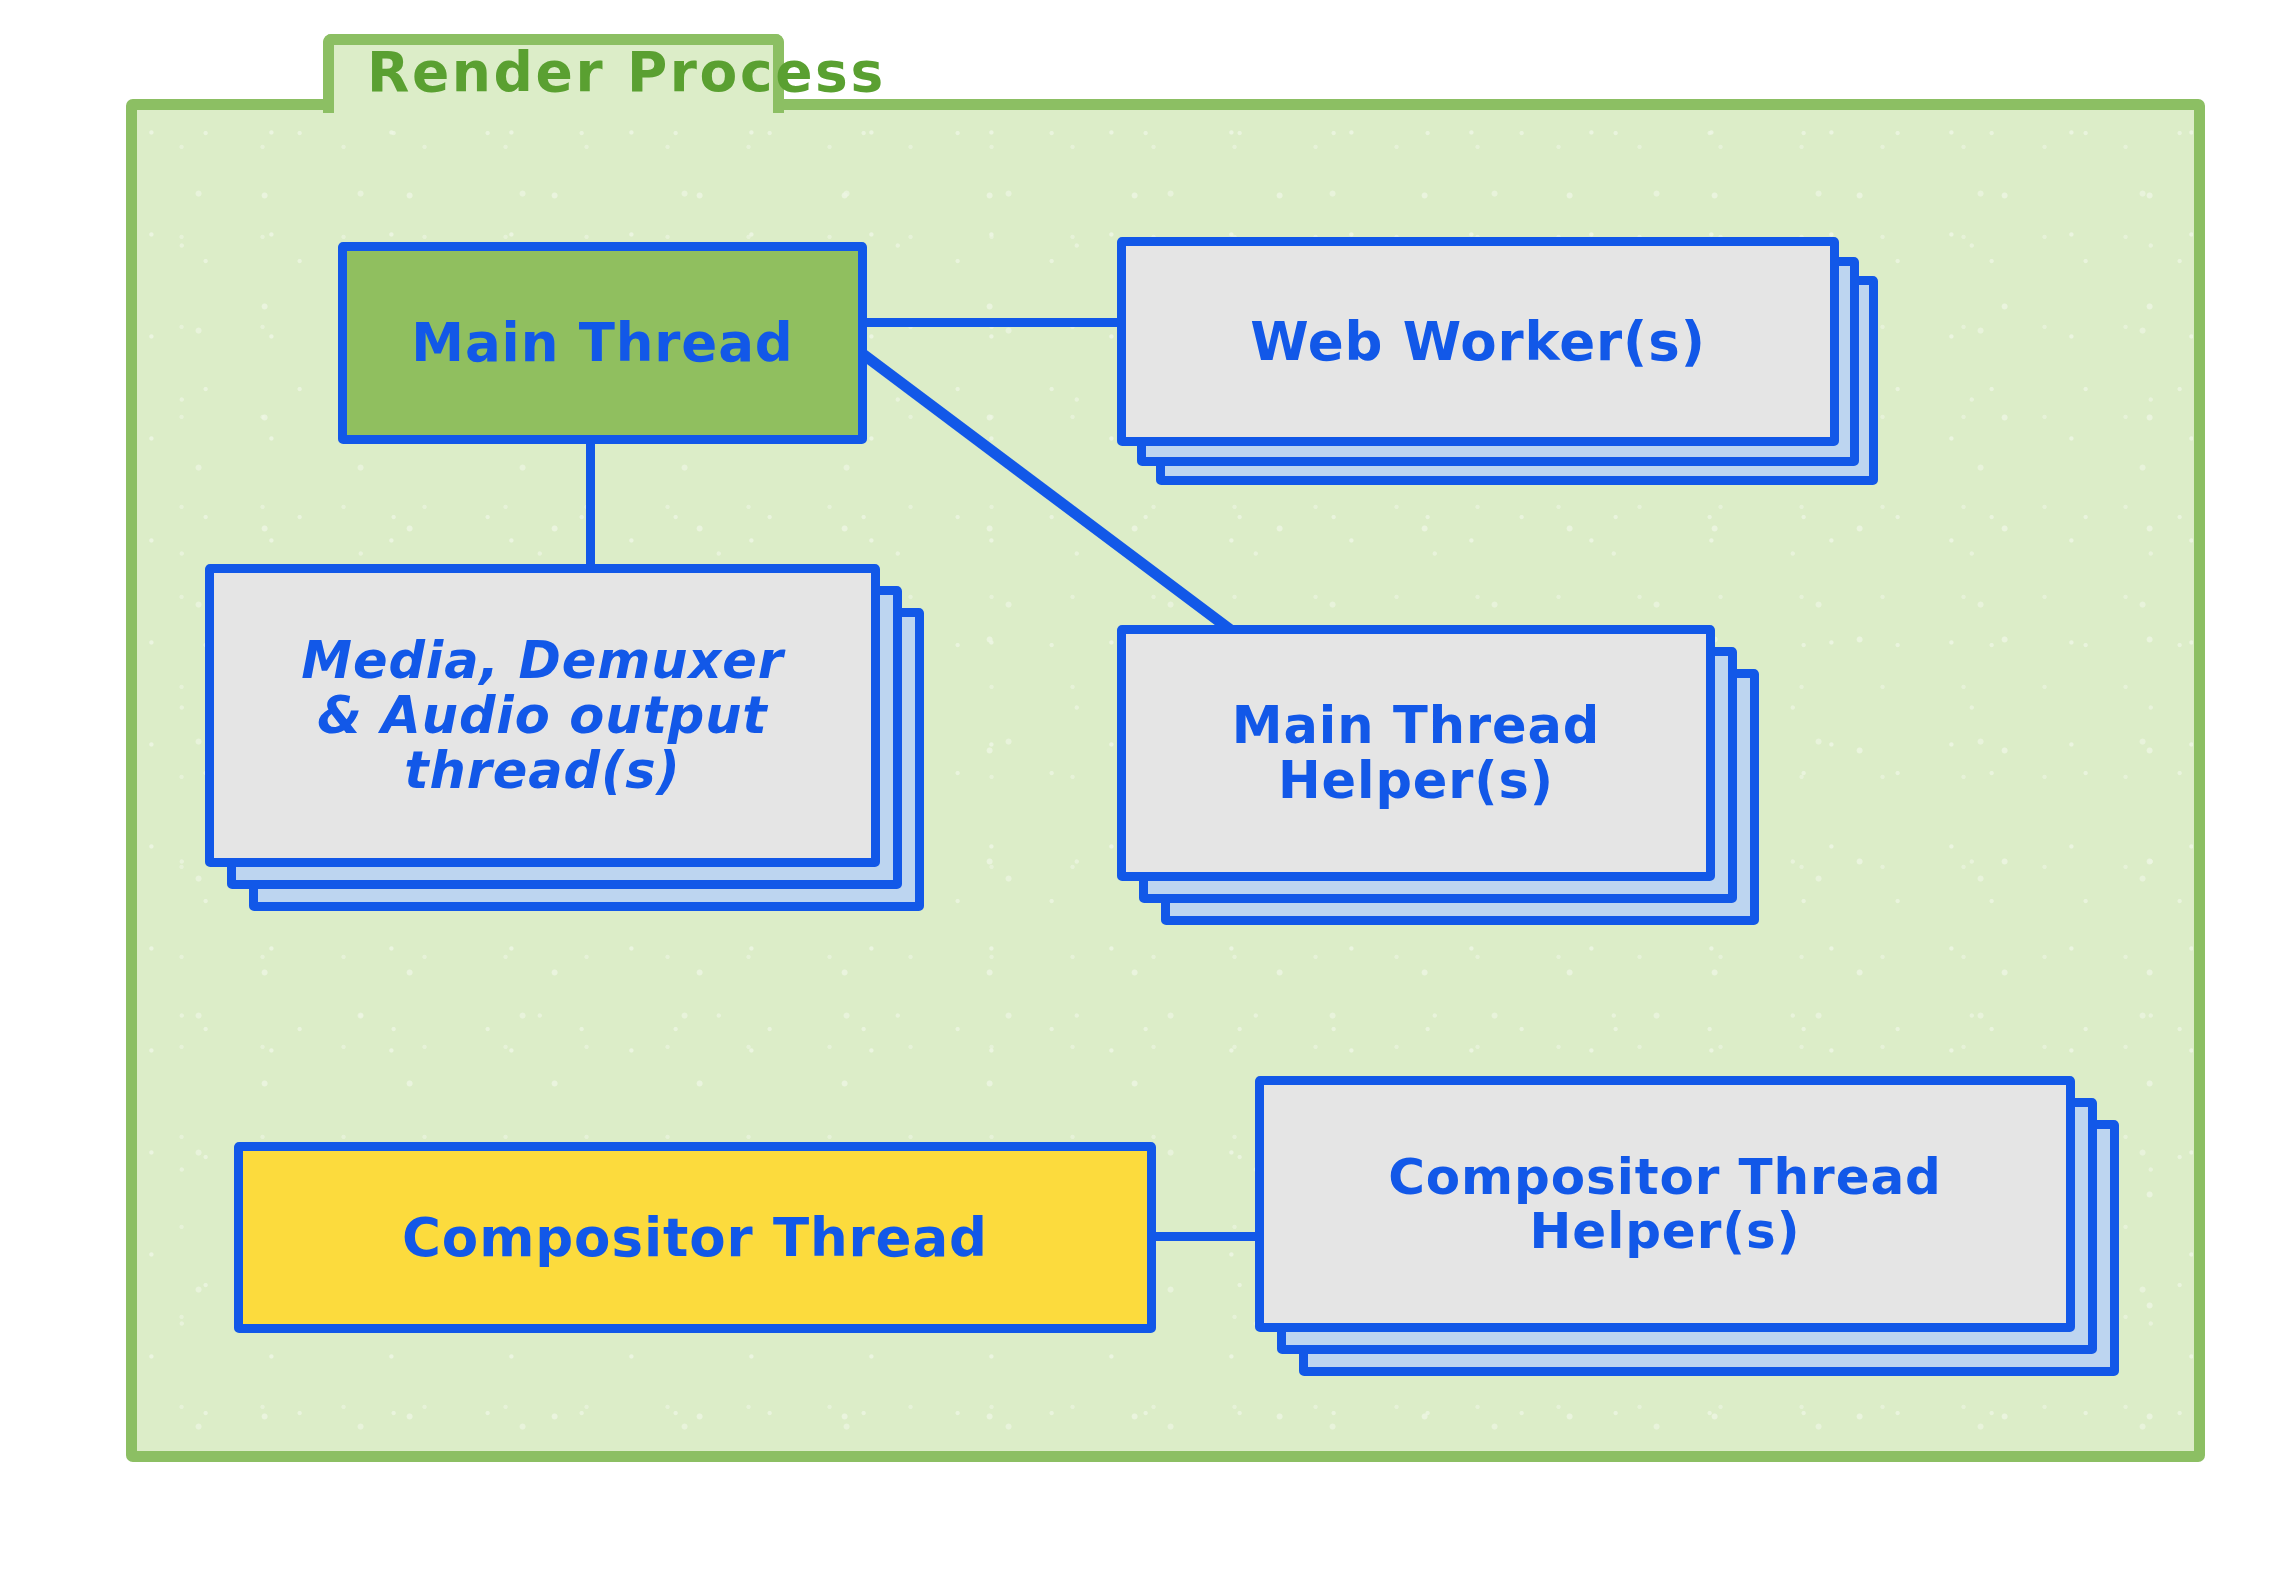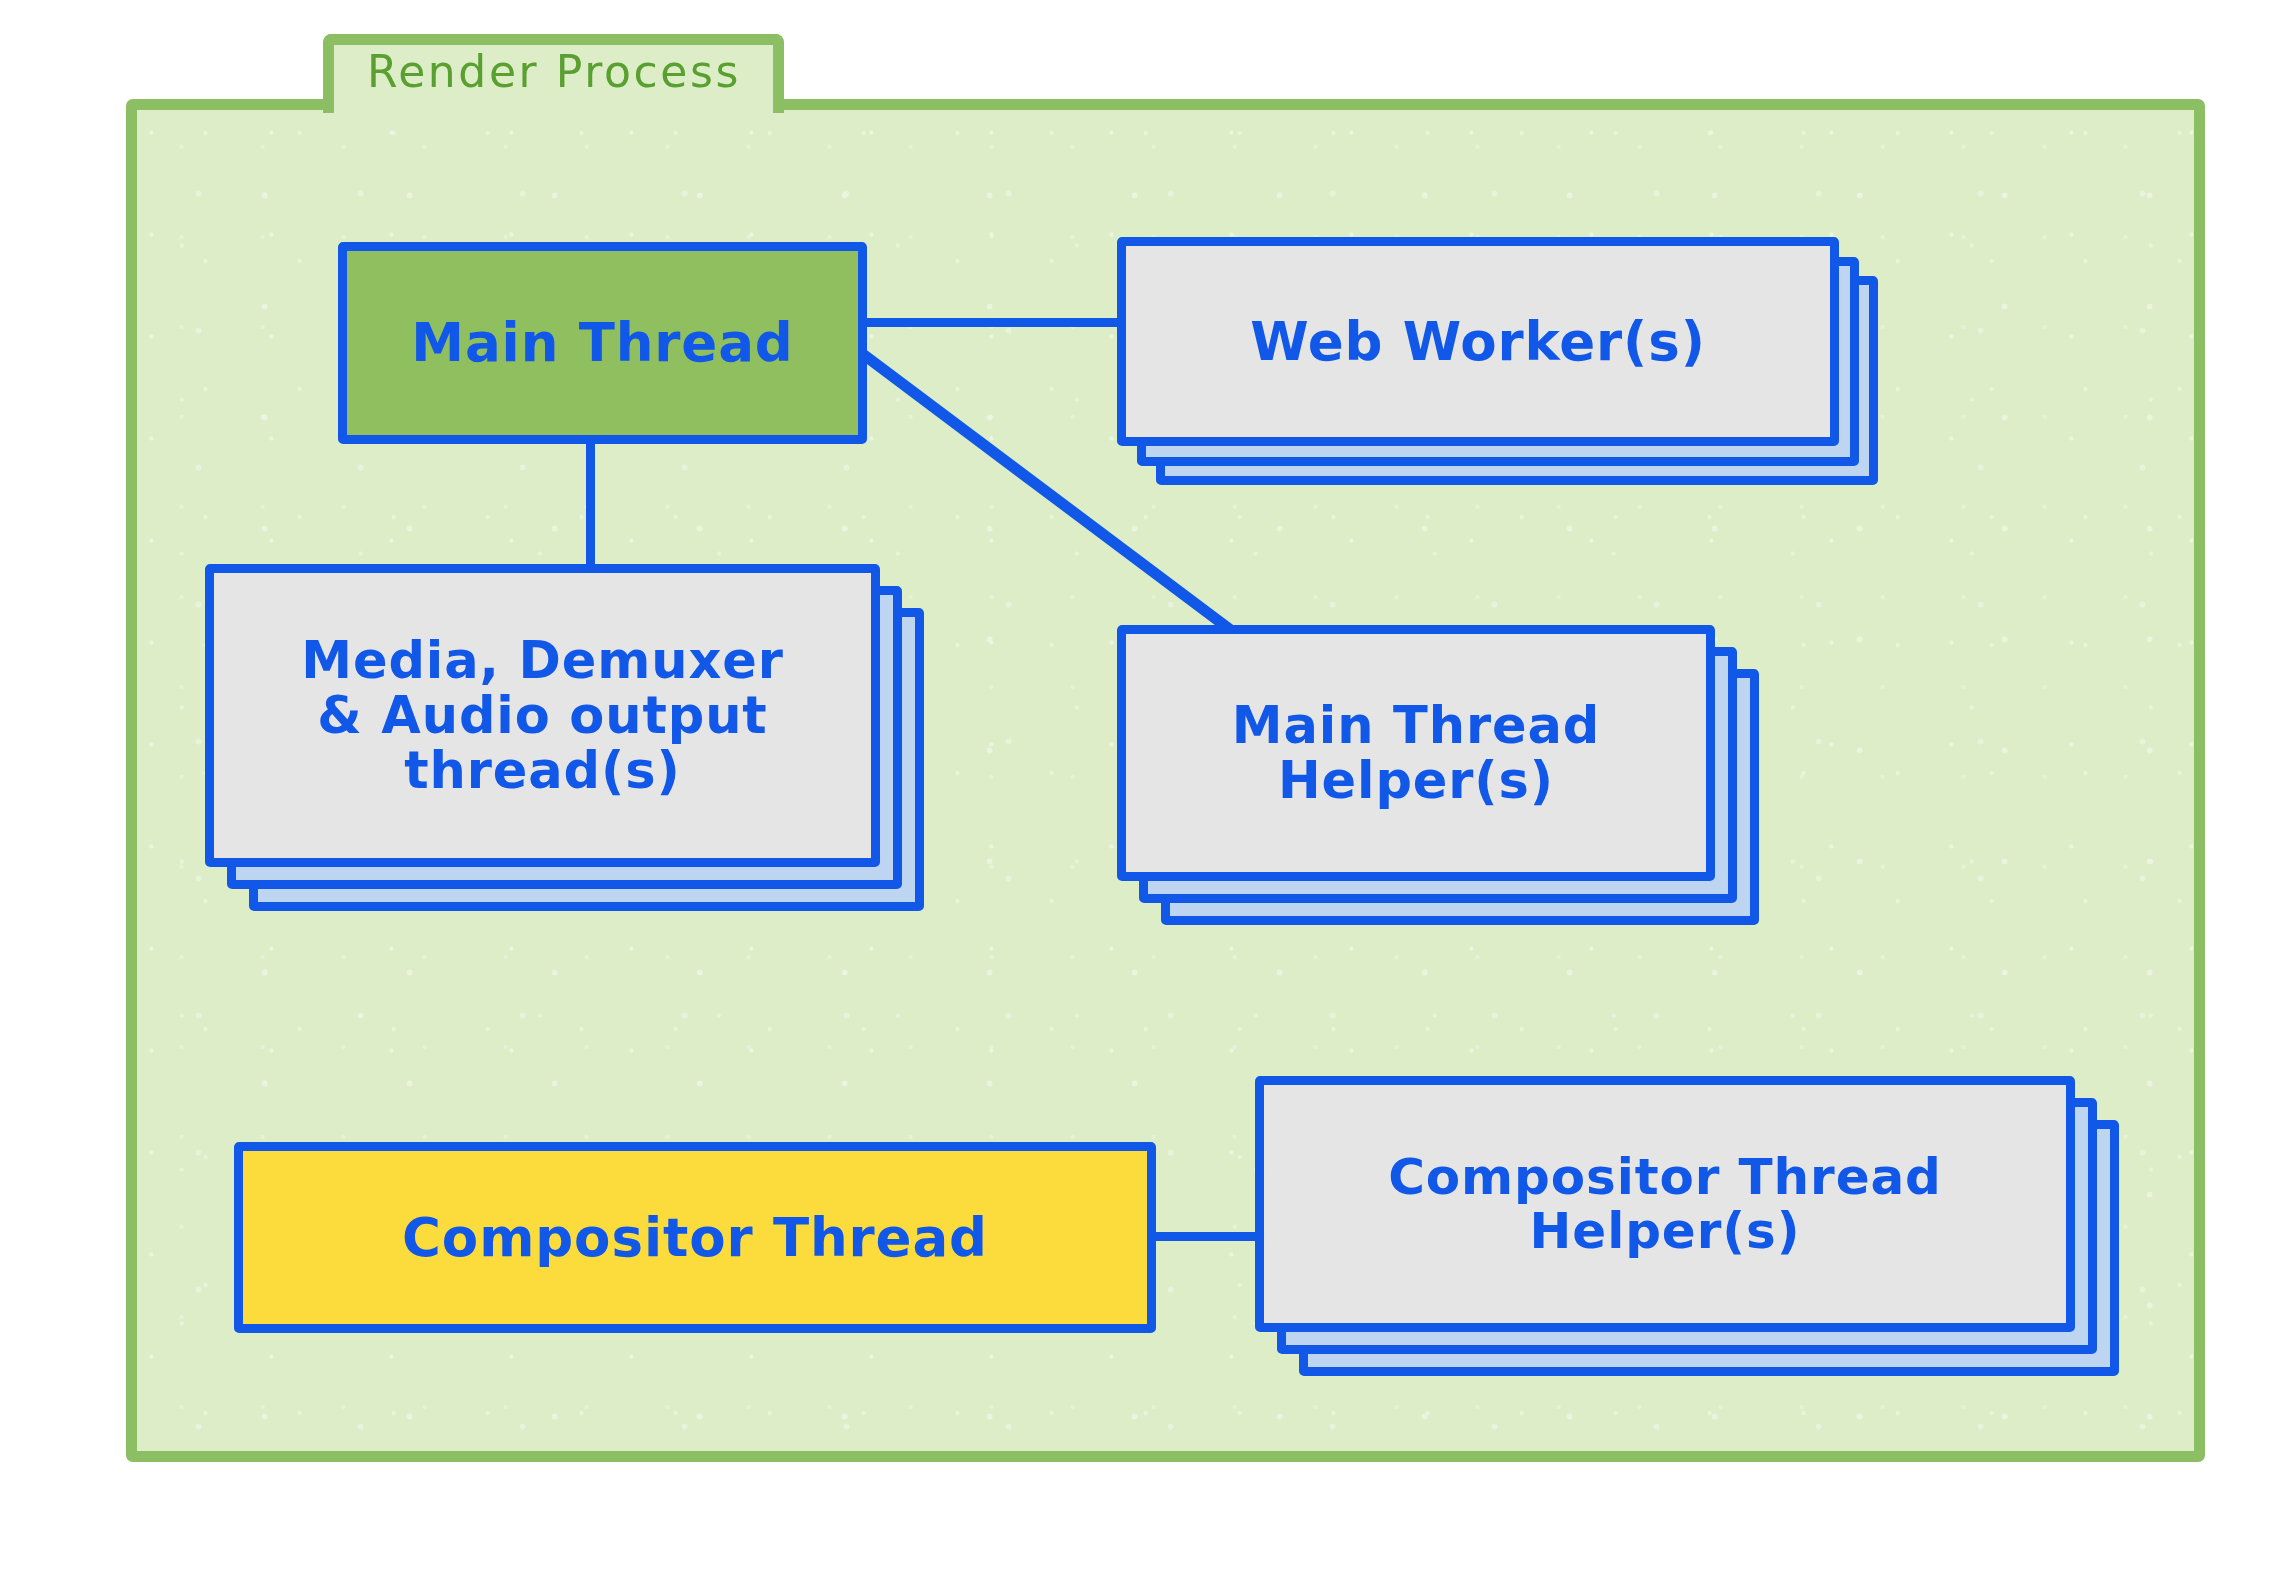--- a/index.html
+++ b/index.html
@@ -57,22 +57,22 @@
   }
   .frame-title {
     position: absolute;
     left: 367px;
     top: 31px;
     width: 444px;
     height: 82px;
     line-height: 82px;
     z-index: 4;
     color: #5aa031;
-    font-size: 44px;
-    font-weight: normal;
+    font-size: 55px;
+    font-weight: bold;
     letter-spacing: 2.6px;
     white-space: nowrap;
     font-family: "DejaVu Sans", sans-serif;
   }
 
   
   .texture {
     position: absolute;
     left: 137px;
     top: 110px;
@@ -183,21 +183,21 @@
     <div class="card card-shadow" style="left:39px; top:39px; width:722px; height:209px;"></div>
     <div class="card card-shadow" style="left:19.6px; top:19.6px; width:722px; height:209px;"></div>
     <div class="card card-front" style="left:0; top:0; width:722px; height:209px;">
       <div class="node-label">Web Worker(s)</div>
     </div>
   </div>
 
   <div class="node" id="n-media-threads" style="left:205px; top:564px; width:743px; height:393px;">
     <div class="card card-shadow" style="left:44px; top:44px; width:675px; height:303px;"></div>
     <div class="card card-shadow" style="left:22px; top:22px; width:675px; height:303px;"></div>
-    <div class="card card-front" style="left:0; top:0; width:675px; height:303px;">
+    <div class="card card-front" style="left:0; top:0; width:675px; height:303px;font-style:italic;">
       <div class="node-label">Media, Demuxer
 &amp; Audio output
 thread(s)</div>
     </div>
   </div>
 
   <div class="node" id="n-mt-helper" style="left:1117px; top:625px; width:675px; height:342px;">
     <div class="card card-shadow" style="left:44px; top:44px; width:598px; height:256px;"></div>
     <div class="card card-shadow" style="left:22px; top:22px; width:598px; height:256px;"></div>
     <div class="card card-front" style="left:0; top:0; width:598px; height:256px;">

